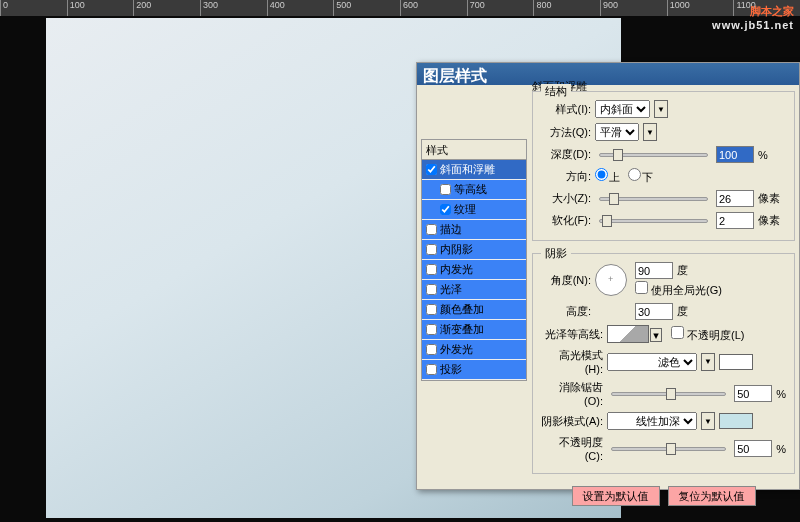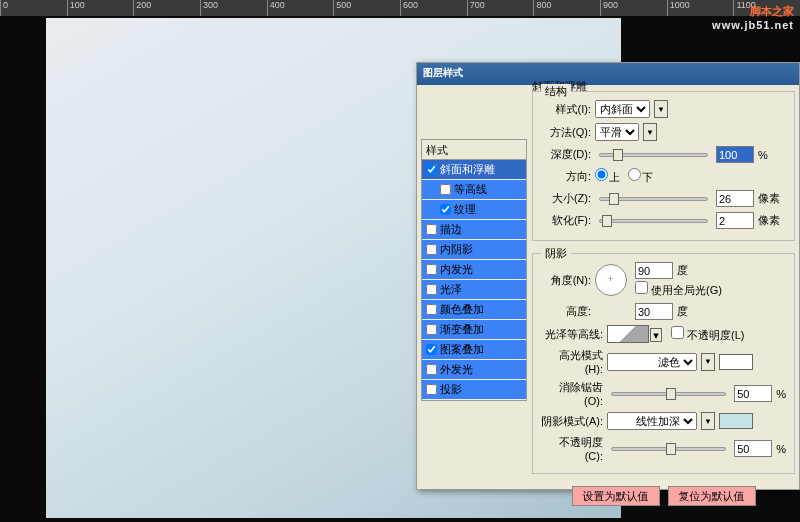--- a/index.html
+++ b/index.html
@@ -7,21 +7,21 @@
 
   .ruler-top { position: absolute; top: 0; left: 0; right: 0; height: 16px; background: #3a3a3a; color: #ddd; display: flex; }
   .ruler-top span { width: 70px; border-left: 1px solid #888; padding-left: 2px; font-size: 9px; color: #ccc; }
 
   .canvas { position: absolute; left: 46px; top: 18px; width: 575px; height: 500px; background: linear-gradient(150deg, #e8edf1 0%, #dae6ec 40%, #bfd3dc 80%, #a7c0cb 100%); }
 
   .watermark { position: absolute; top: 4px; right: 6px; color: #ff6b3a; font-size: 14px; text-align: right; z-index: 5; font-weight: bold; }
   .watermark .url { color: #e8e8e8; font-size: 11px; letter-spacing: 1px; }
 
   .dialog { position: absolute; left: 416px; top: 62px; width: 384px; height: 428px; background: #ece9d8; border: 1px solid #999; box-shadow: 2px 2px 6px rgba(0,0,0,.4); }
-  .titlebar { height: 22px; background: linear-gradient(#3a6ea5, #2a5a95); color: #fff; padding: 3px 6px; font-weight: bold; font-size: 10px; }
+  .titlebar { height: 22px; background: linear-gradient(#3a6ea5, #2a5a95); color: #fff; padding: 3px 6px; font-weight: bold; font-size: 16px; }
 
   .stylelist { position: absolute; left: 4px; top: 28px; width: 106px; border: 1px solid #999; background: #3b82f6; margin-top: 48px; }
   .stylelist .hdr { background: #ece9d8; border-bottom: 1px solid #999; padding: 3px 4px; height: 20px; }
   .stylelist .item { padding: 3px 4px; display: flex; align-items: center; gap: 3px; height: 20px; border-bottom: 1px solid #eee; }
   .stylelist .item.sel { background: #316ac5; color: #fff; }
   .stylelist .item.indent { padding-left: 18px; }
   .stylelist input[type=checkbox] { width: 11px; height: 11px; }
 
   .panel { position: absolute; left: 115px; top: 28px; right: 4px; }
   .fieldset { border: 1px solid #bbb; margin-bottom: 12px; padding: 8px 8px 6px; position: relative; }
@@ -110,24 +110,20 @@
       </div>
     <div class="item">
         <input type="checkbox" style="">
         <span>颜色叠加</span>
       </div>
     <div class="item">
         <input type="checkbox" style="">
         <span>渐变叠加</span>
       </div>
     <div class="item">
-        <input type="checkbox" checked="" style="">
-        <span>图案叠加</span>
-      </div>
-    <div class="item">
         <input type="checkbox" style="">
         <span>外发光</span>
       </div>
     <div class="item">
         <input type="checkbox" style="">
         <span>投影</span>
       </div>
   </div>
 
   <div class="panel-title">斜面和浮雕</div>

